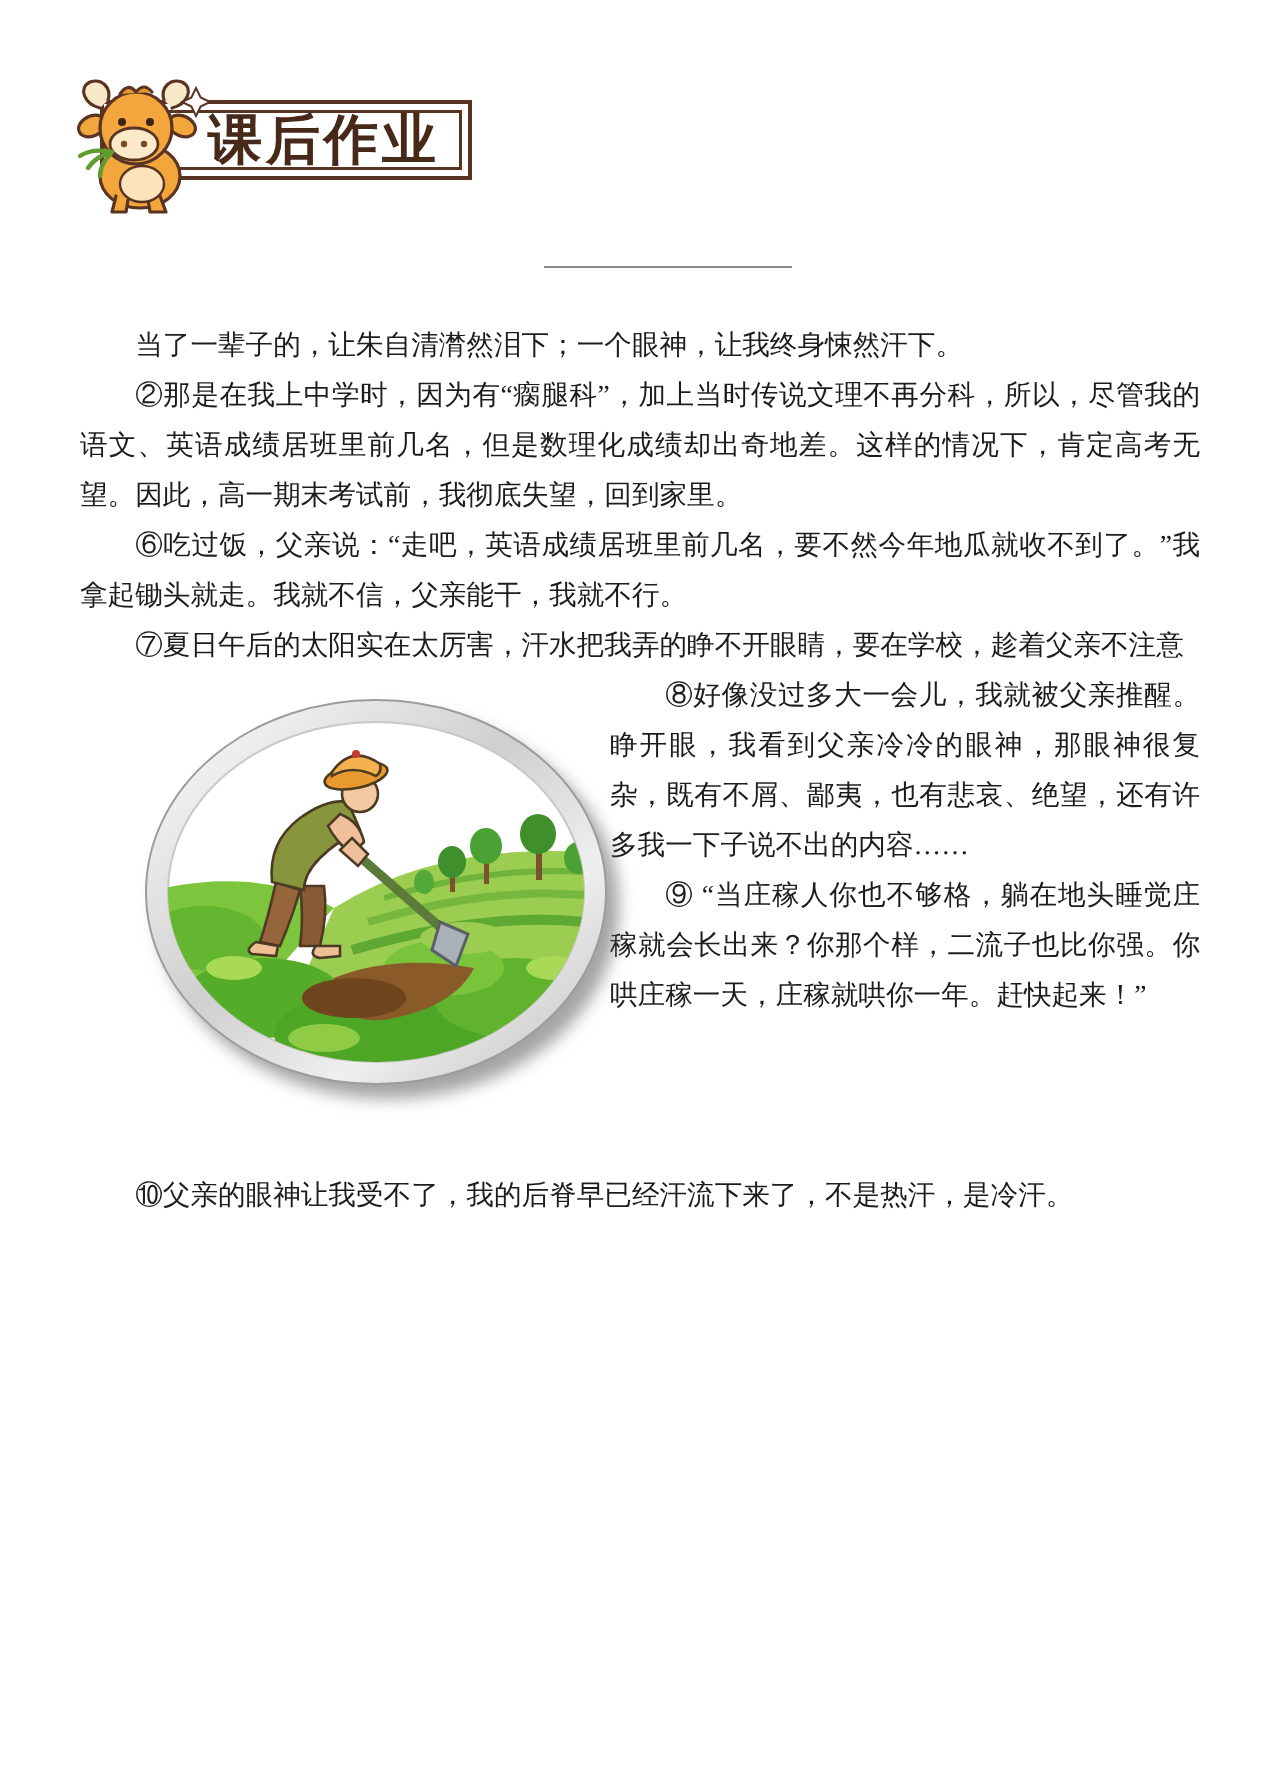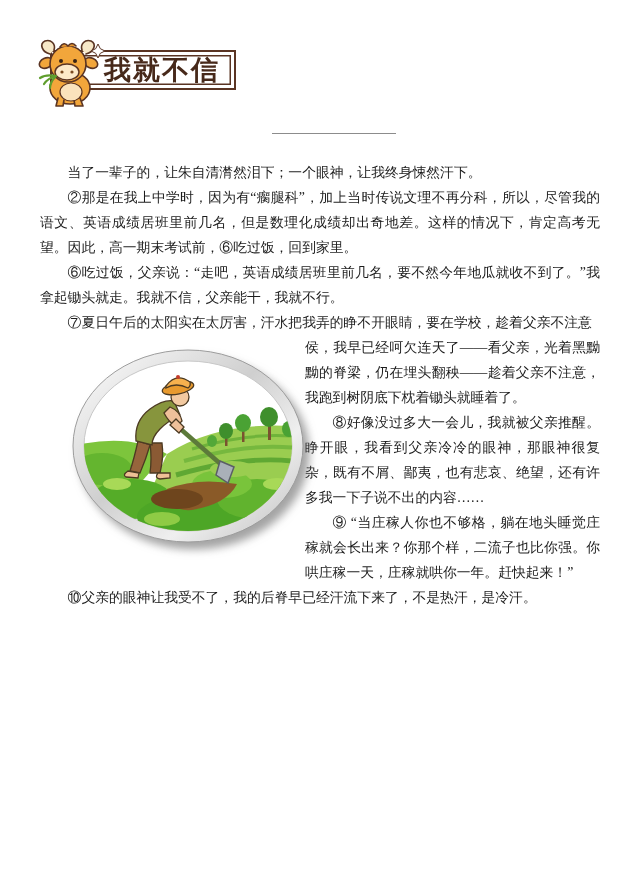--- a/index.html
+++ b/index.html
@@ -61,21 +61,21 @@
   .figure svg{filter:drop-shadow(6px 7px 4px rgba(90,90,90,.55));}
   .clear{clear:both;}
 </style>
 </head>
 <body>
 
 <div class="page">
 
   <div class="logo-wrap">
     <div class="logo-box">
-      <span class="logo-text">我就不信</span>
+      <span class="logo-text">课后作业</span>
     </div>
     <svg class="ox-svg" width="74" height="72" viewBox="0 0 74 72">
       <g stroke="#5a3423" stroke-width="1.6" stroke-linejoin="round" stroke-linecap="round">
         <path d="M16,18 C8,16 5,8 11,5 C17,3 22,8 20,14" fill="#F7E8C8"></path>
         <path d="M52,18 C60,16 63,8 57,5 C51,3 46,8 48,14" fill="#F7E8C8"></path>
         <ellipse cx="12" cy="27" rx="7" ry="5" fill="#F2A63B" transform="rotate(-25 12 27)"></ellipse>
         <ellipse cx="57" cy="27" rx="7" ry="5" fill="#F2A63B" transform="rotate(25 57 27)"></ellipse>
         <ellipse cx="36" cy="52" rx="20" ry="16" fill="#F2A63B"></ellipse>
         <path d="M24,62 l-2,8 h7 l1,-6" fill="#F2A63B"></path>
         <path d="M46,62 l3,8 h-8 l-1,-6" fill="#F2A63B"></path>
@@ -90,21 +90,21 @@
         <path d="M22,40 q-8,2 -12,8 M22,40 q-10,-2 -16,2 M22,40 q-6,6 -6,12" fill="none" stroke="#5f9e2d" stroke-width="2.2"></path>
       </g>
       <path d="M64,8 l2.3,4.7 4.7,2.3 -4.7,2.3 -2.3,4.7 -2.3,-4.7 -4.7,-2.3 4.7,-2.3 z" fill="#ffffff" stroke="#5a3423" stroke-width="1"></path>
     </svg>
   </div>
 
   <div class="title-line"></div>
 
   <div class="article">
     <p>当了一辈子的，让朱自清潸然泪下；一个眼神，让我终身悚然汗下。</p>
-    <p>②那是在我上中学时，因为有“瘸腿科”，加上当时传说文理不再分科，所以，尽管我的语文、英语成绩居班里前几名，但是数理化成绩却出奇地差。这样的情况下，肯定高考无望。因此，高一期末考试前，⑥吃过饭，回到家里。</p>
+    <p>②那是在我上中学时，因为有“瘸腿科”，加上当时传说文理不再分科，所以，尽管我的语文、英语成绩居班里前几名，但是数理化成绩却出奇地差。这样的情况下，肯定高考无望。因此，高一期末考试前，我彻底失望，回到家里。</p>
     <p>⑥吃过饭，父亲说：“走吧，英语成绩居班里前几名，要不然今年地瓜就收不到了。”我拿起锄头就走。我就不信，父亲能干，我就不行。</p>
     <p>⑦夏日午后的太阳实在太厉害，汗水把我弄的睁不开眼睛，要在学校，趁着父亲不注意</p>
 
     <div>
 
       <div class="figure">
         <svg width="233" height="196" viewBox="0 0 233 196">
           <defs>
             <linearGradient id="frameGrad" x1="0" y1="0" x2="1" y2="1">
               <stop offset="0" stop-color="#ffffff"></stop>
@@ -156,21 +156,20 @@
               <path d="M98,58 q10,4 12,14 l-6,6 q-8,-6 -12,-14z" fill="#EFC09A"></path>
               <path d="M104,70 l8,8 -5,6 -9,-8z" fill="#EFC09A"></path>
               <circle cx="108" cy="48" r="9" fill="#F2C9A0"></circle>
               <ellipse cx="106" cy="39" rx="16" ry="6" fill="#E89A2E" transform="rotate(-12 106 39)"></ellipse>
               <path d="M94,37 q10,-14 24,-4 q1,4 -2,6 q-12,-6 -22,0z" fill="#F6B14E"></path>
               <circle cx="106" cy="28" r="2" fill="#C43B2A" stroke="none"></circle>
             </g>
           </g>
         </svg>
       </div>
-      <p class="cont">侯，我早已经呵欠连天了——看父亲，光着黑黝黝的脊梁，仍在埋头翻秧——趁着父亲不注意，我跑到树阴底下枕着锄头就睡着了。</p>
       <p>⑧好像没过多大一会儿，我就被父亲推醒。睁开眼，我看到父亲冷冷的眼神，那眼神很复杂，既有不屑、鄙夷，也有悲哀、绝望，还有许多我一下子说不出的内容……</p>
       <p>⑨ “当庄稼人你也不够格，躺在地头睡觉庄稼就会长出来？你那个样，二流子也比你强。你哄庄稼一天，庄稼就哄你一年。赶快起来！”</p>
     </div>
 
     <p class="clear">⑩父亲的眼神让我受不了，我的后脊早已经汗流下来了，不是热汗，是冷汗。</p>
   </div>
 
 </div>
 
 </body></html>

